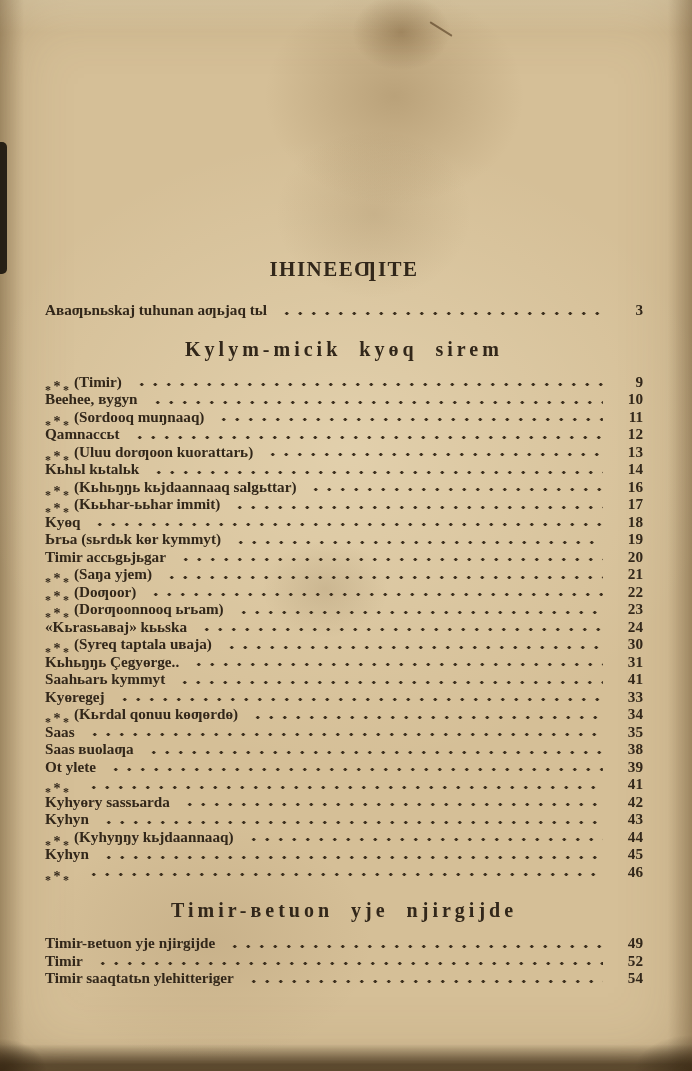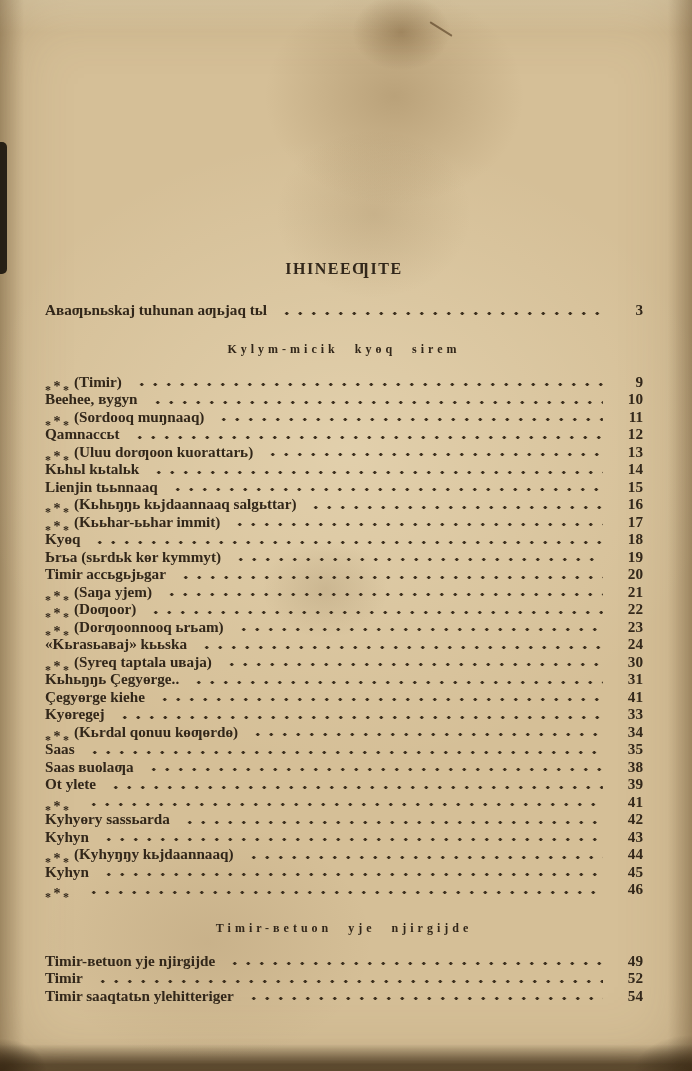--- a/index.html
+++ b/index.html
@@ -37,26 +37,26 @@
   }
   .scratch{
     position:absolute;left:428px;top:28px;width:26px;height:2px;
     background:rgba(70,45,20,.55);transform:rotate(32deg);border-radius:2px;
   }
   .content{
     position:absolute;left:45px;right:49px;top:257px;
   }
   .title{
     margin:0 0 20px 0;
-    font-size:16px;line-height:24px;font-weight:700;
+    font-size:21px;line-height:24px;font-weight:700;
     text-align:center;letter-spacing:1.5px;
   }
   .sec{
     height:20px;margin:20px 0 14px 0;
-    font-size:12px;line-height:20px;font-weight:700;
+    font-size:20px;line-height:20px;font-weight:700;
     text-align:center;letter-spacing:4px;word-spacing:9px;
   }
   .row{
     display:flex;align-items:baseline;
     height:17.5px;
     font-size:15.2px;line-height:17.5px;font-weight:700;
     white-space:nowrap;
   }
   .lbl{flex:0 0 auto;}
   .leader{
@@ -127,25 +127,20 @@
           <span class="lbl">(Uluu dorƣoon kuorattarь)</span>
           <span class="leader"></span>
           <span class="pg">13</span>
         </div>
         <div class="row">
           <span class="lbl">Kьhьl kьtalьk</span>
           <span class="leader"></span>
           <span class="pg">14</span>
         </div>
         <div class="row">
-          <span class="lbl">Lienjin tььnnaaq</span>
-          <span class="leader"></span>
-          <span class="pg">15</span>
-        </div>
-        <div class="row">
           <span class="ast">
             <span class="s">*</span>
             <span class="s mid">*</span>
             <span class="s">*</span>
           </span>
           <span class="lbl">(Kьhьŋŋь kьjdaannaaq salgьttar)</span>
           <span class="leader"></span>
           <span class="pg">16</span>
         </div>
         <div class="row">
@@ -217,21 +212,21 @@
           <span class="lbl">(Syreq taptala uʙaja)</span>
           <span class="leader"></span>
           <span class="pg">30</span>
         </div>
         <div class="row">
           <span class="lbl">Kьhьŋŋь Çegyөrge..</span>
           <span class="leader"></span>
           <span class="pg">31</span>
         </div>
         <div class="row">
-          <span class="lbl">Çegyөrge kiehe</span>
+          <span class="lbl">Saahьarь kymmyt</span>
           <span class="leader"></span>
           <span class="pg">41</span>
         </div>
         <div class="row">
           <span class="lbl">Kyөregej</span>
           <span class="leader"></span>
           <span class="pg">33</span>
         </div>
         <div class="row">
           <span class="ast">

